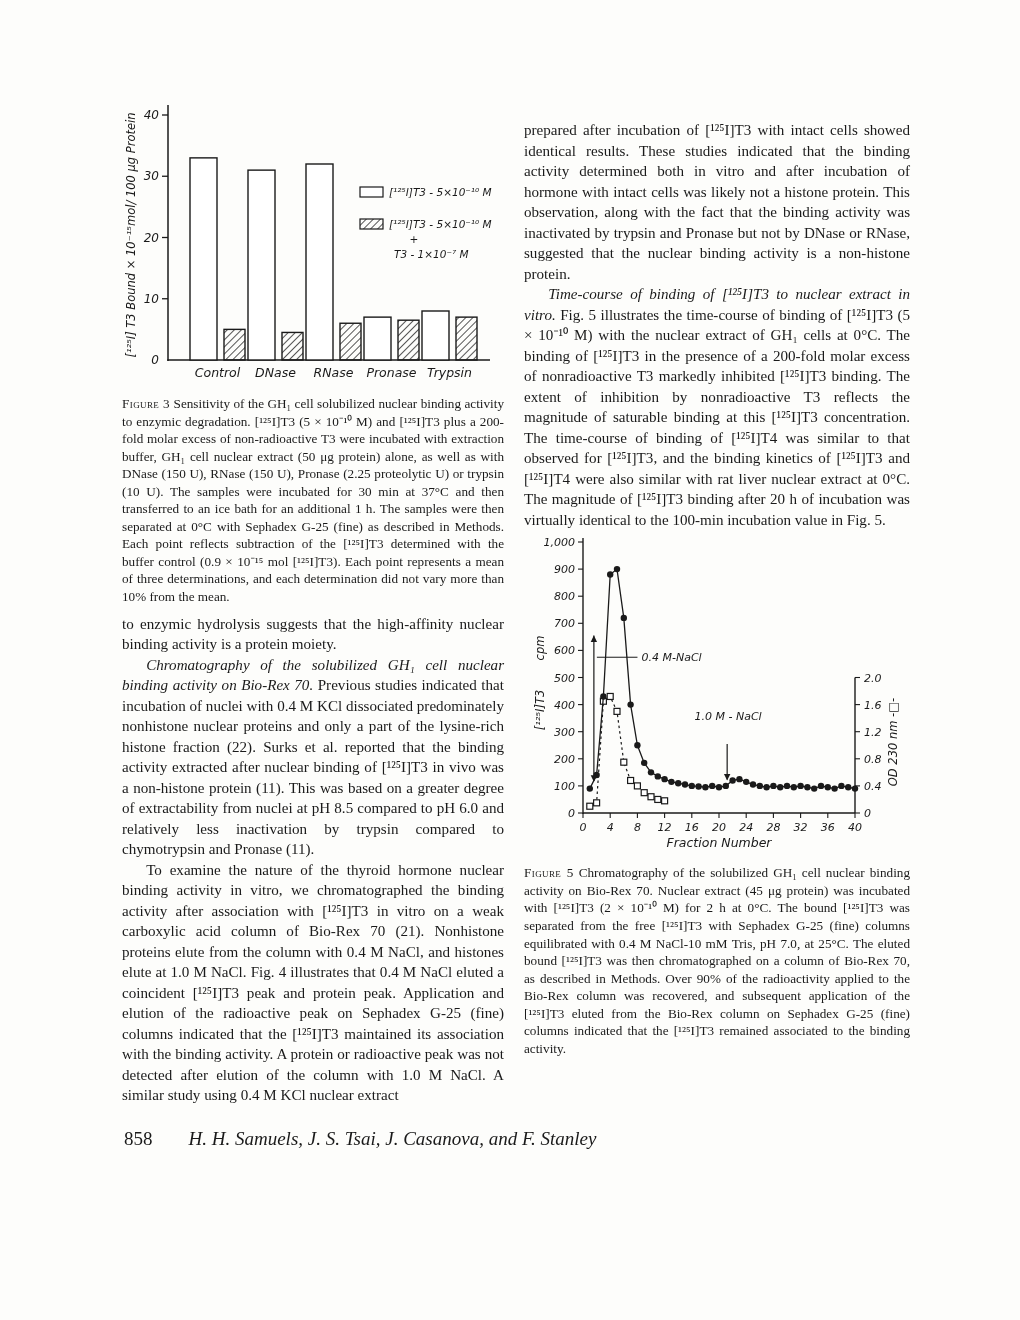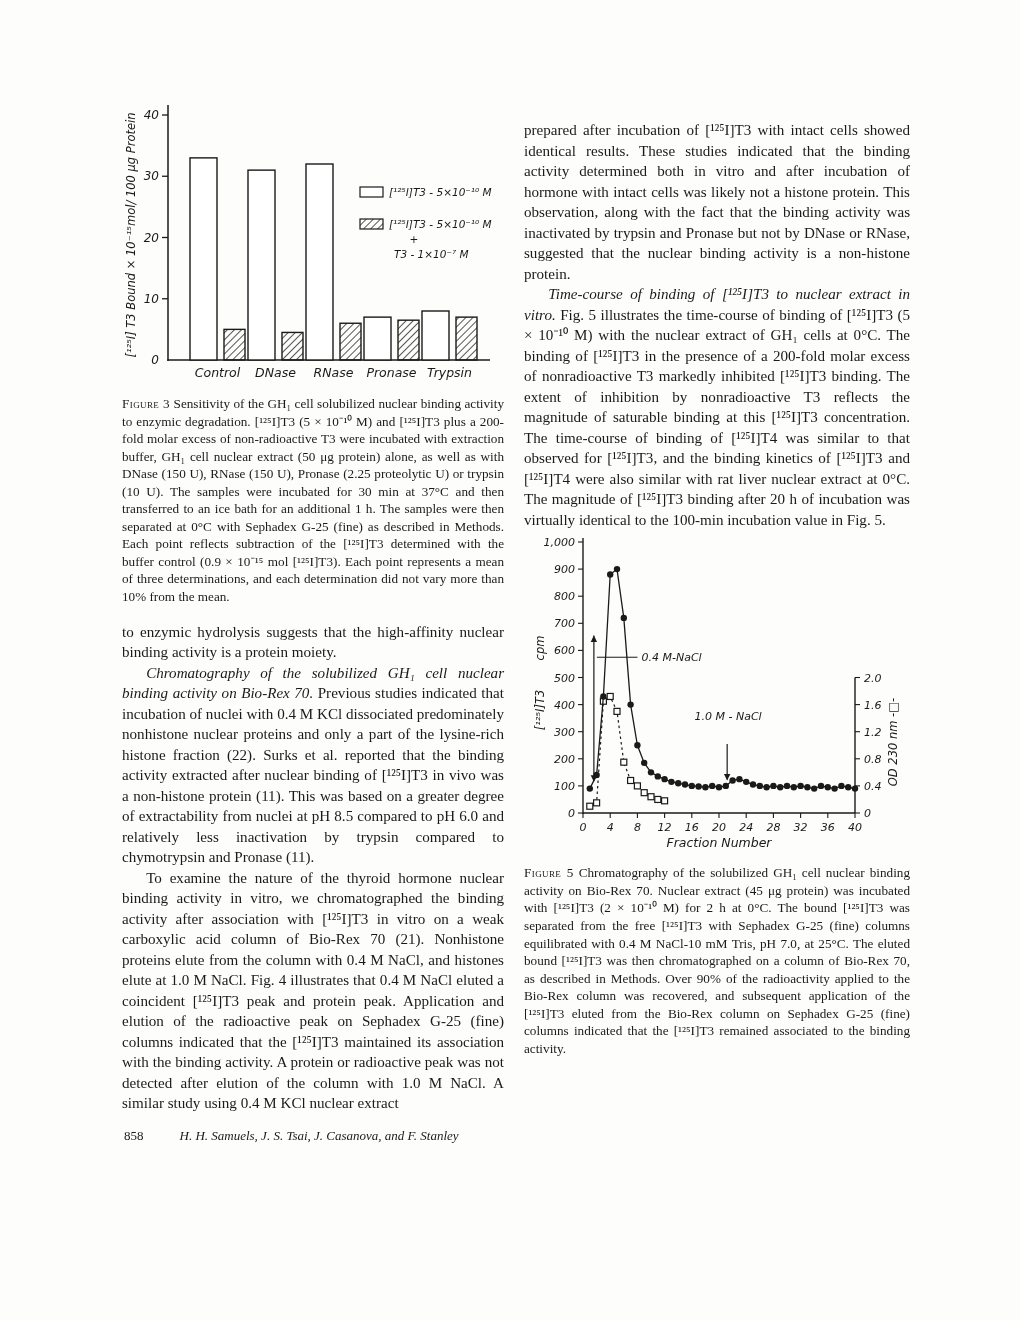--- a/index.html
+++ b/index.html
@@ -15,21 +15,21 @@
   .para { font-size:15.1px; line-height:1.36; text-align:justify; }
   .indent { text-indent:1.6em; }
   .lead { font-style:italic; }
 
   .caption { font-size:13.2px; line-height:1.33; text-align:justify; margin-top:4px; }
   .figlabel { font-variant:small-caps; letter-spacing:0.4px; }
 
   figure.fig { margin:0; }
   .fig4-wrap { margin-top:26px; }
 
-  .footer { position:absolute; left:124px; top:1128px; font-size:13px; }
+  .footer { position:absolute; left:124px; top:1128px; font-size:19px; }
   .pageno { margin-right:36px; }
   .authors { font-style:italic; }
 
   
   svg text { fill:#1a1a1a; }
   .tick  { font:italic 12px   "DejaVu Sans", sans-serif; }
   .tick4 { font:italic 11px   "DejaVu Sans", sans-serif; }
   .cat   { font:italic 12.5px "DejaVu Sans", sans-serif; }
   .leg   { font:italic 10.5px "DejaVu Sans", sans-serif; }
   .ylab  { font:italic 11.5px "DejaVu Sans", sans-serif; }
@@ -82,21 +82,21 @@
           <text x="292" y="148" class="leg" text-anchor="middle">+</text>
           <text x="272" y="163" class="leg">T3 - 1×10⁻⁷ M</text>
           <text x="13" y="140" class="ylab" text-anchor="middle" transform="rotate(-90 13 140)">[¹²⁵I] T3 Bound × 10⁻¹⁵mol/ 100 μg Protein</text>
         </svg>
       <figcaption class="caption">
         <span class="figlabel">Figure 3</span>
         <span>Sensitivity of the GH₁ cell solubilized nuclear binding activity to enzymic degradation. [¹²⁵I]T3 (5 × 10⁻¹⁰ M) and [¹²⁵I]T3 plus a 200-fold molar excess of non-radioactive T3 were incubated with extraction buffer, GH₁ cell nuclear extract (50 μg protein) alone, as well as with DNase (150 U), RNase (150 U), Pronase (2.25 proteolytic U) or trypsin (10 U). The samples were incubated for 30 min at 37°C and then transferred to an ice bath for an additional 1 h. The samples were then separated at 0°C with Sephadex G-25 (fine) as described in Methods. Each point reflects subtraction of the [¹²⁵I]T3 determined with the buffer control (0.9 × 10⁻¹⁵ mol [¹²⁵I]T3). Each point represents a mean of three determinations, and each determination did not vary more than 10% from the mean.</span>
       </figcaption>
     </figure>
 
-    <p class="para" style="margin-top:16px;">to enzymic hydrolysis suggests that the high-affinity nuclear binding activity is a protein moiety.</p>
+    <p class="para" style="margin-top:8px;">to enzymic hydrolysis suggests that the high-affinity nuclear binding activity is a protein moiety.</p>
 
     <p class="para indent"><i class="lead">Chromatography of the solubilized GH₁ cell nuclear binding activity on Bio-Rex 70.</i><span> Previous studies indicated that incubation of nuclei with 0.4 M KCl dissociated predominately nonhistone nuclear proteins and only a part of the lysine-rich histone fraction (22). Surks et al. reported that the binding activity extracted after nuclear binding of [¹²⁵I]T3 in vivo was a non-histone protein (11). This was based on a greater degree of extractability from nuclei at pH 8.5 compared to pH 6.0 and relatively less inactivation by trypsin compared to chymotrypsin and Pronase (11).</span></p>
 
     <p class="para indent">To examine the nature of the thyroid hormone nuclear binding activity in vitro, we chromatographed the binding activity after association with [¹²⁵I]T3 in vitro on a weak carboxylic acid column of Bio-Rex 70 (21). Nonhistone proteins elute from the column with 0.4 M NaCl, and histones elute at 1.0 M NaCl. Fig. 4 illustrates that 0.4 M NaCl eluted a coincident [¹²⁵I]T3 peak and protein peak. Application and elution of the radioactive peak on Sephadex G-25 (fine) columns indicated that the [¹²⁵I]T3 maintained its association with the binding activity. A protein or radioactive peak was not detected after elution of the column with 1.0 M NaCl. A similar study using 0.4 M KCl nuclear extract</p>
   </div>
 
   <div class="right-col">
     <p class="para">prepared after incubation of [¹²⁵I]T3 with intact cells showed identical results. These studies indicated that the binding activity determined both in vitro and after incubation of hormone with intact cells was likely not a histone protein. This observation, along with the fact that the binding activity was inactivated by trypsin and Pronase but not by DNase or RNase, suggested that the nuclear binding activity is a non-histone protein.</p>
 
     <p class="para indent"><i class="lead">Time-course of binding of [¹²⁵I]T3 to nuclear extract in vitro.</i><span> Fig. 5 illustrates the time-course of binding of [¹²⁵I]T3 (5 × 10⁻¹⁰ M) with the nuclear extract of GH₁ cells at 0°C. The binding of [¹²⁵I]T3 in the presence of a 200-fold molar excess of nonradioactive T3 markedly inhibited [¹²⁵I]T3 binding. The extent of inhibition by nonradioactive T3 reflects the magnitude of saturable binding at this [¹²⁵I]T3 concentration. The time-course of binding of [¹²⁵I]T4 was similar to that observed for [¹²⁵I]T3, and the binding kinetics of [¹²⁵I]T3 and [¹²⁵I]T4 were also similar with rat liver nuclear extract at 0°C. The magnitude of [¹²⁵I]T3 binding after 20 h of incubation was virtually identical to the 100-min incubation value in Fig. 5.</span></p>

